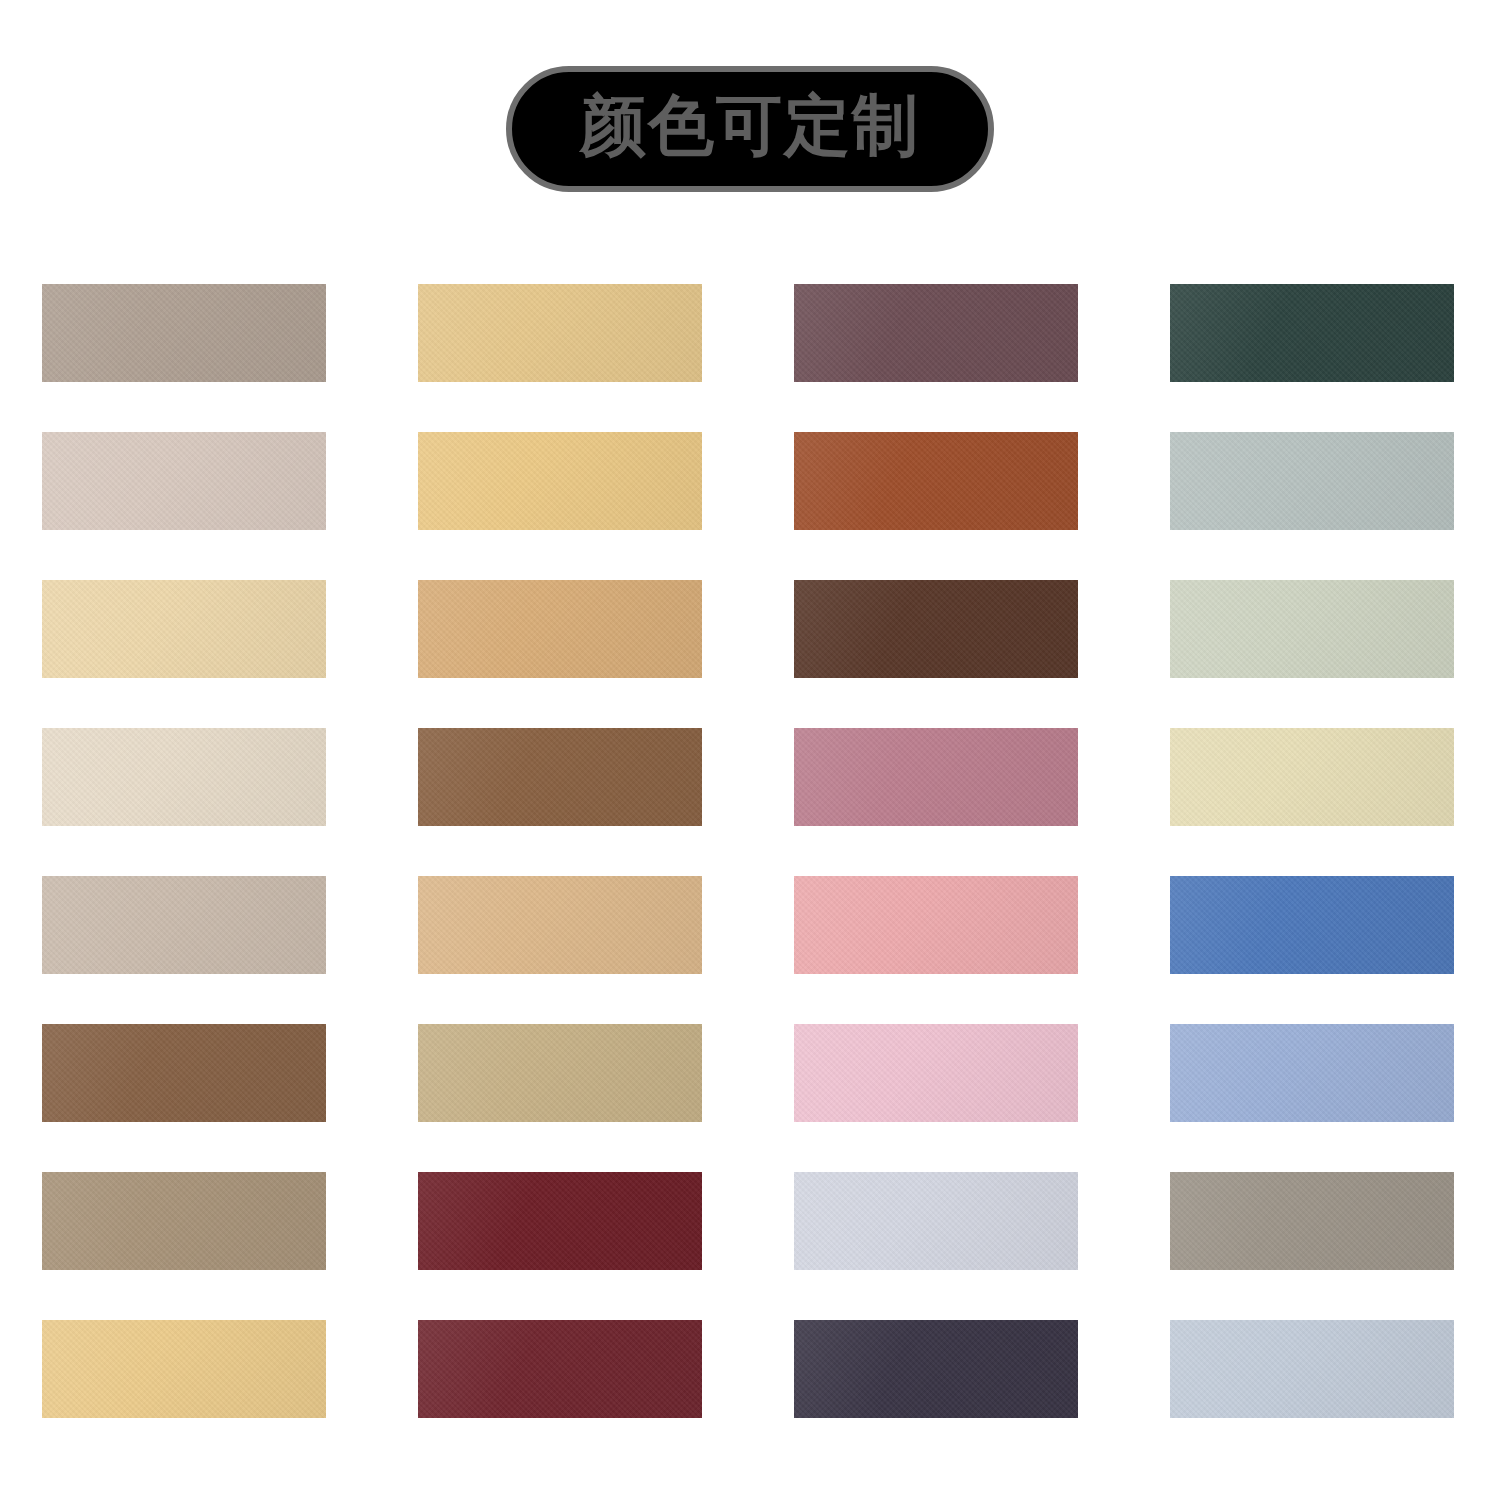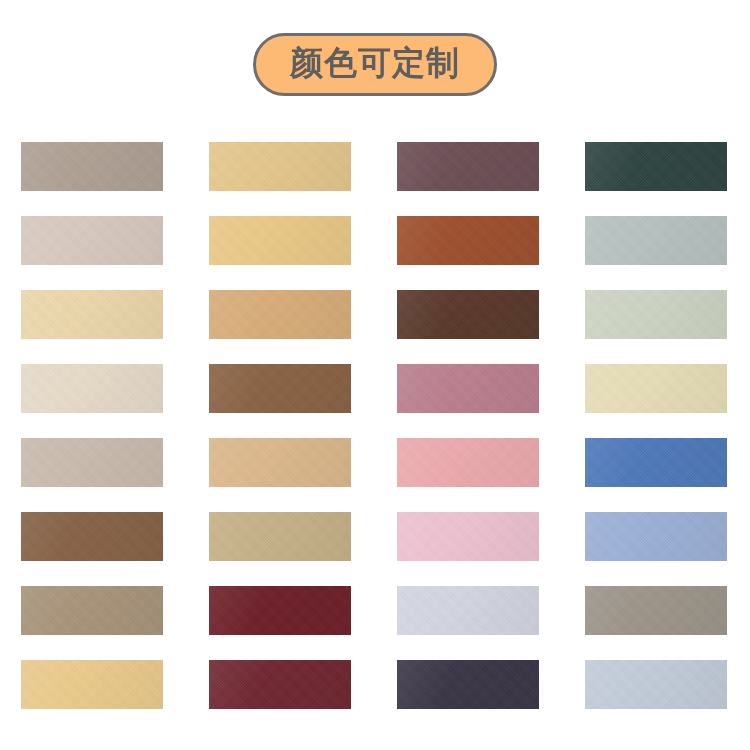--- a/index.html
+++ b/index.html
@@ -36,21 +36,21 @@
   }
 
   .title-pill {
     box-sizing: border-box;
     border: 3px solid #6e6e6e;
     border-radius: 999px;
     padding: 9px 34px 12px 34px;
     display: inline-flex;
     align-items: center;
     justify-content: center;
-    background: #fdba74;
+    background: #000000;
     min-width: 186px;
     min-height: 60px;
   }
 
   .title-text {
     font-family: "DejaVu Sans", "Liberation Sans", sans-serif;
     font-size: 33px;
     line-height: 36px;
     font-weight: 700;
     color: #5e5e5e;

